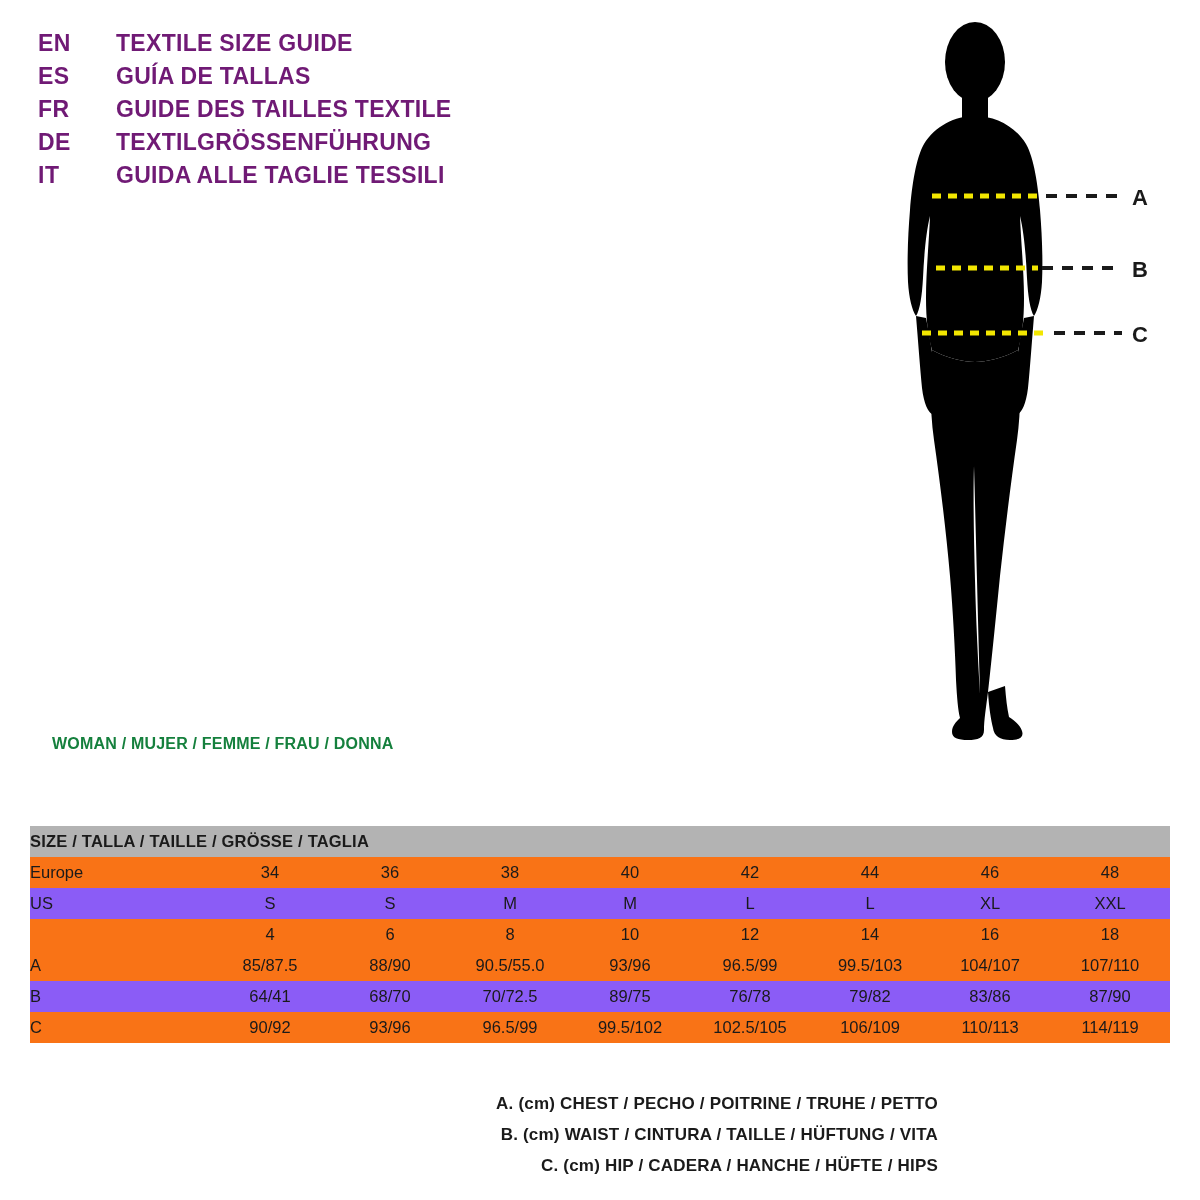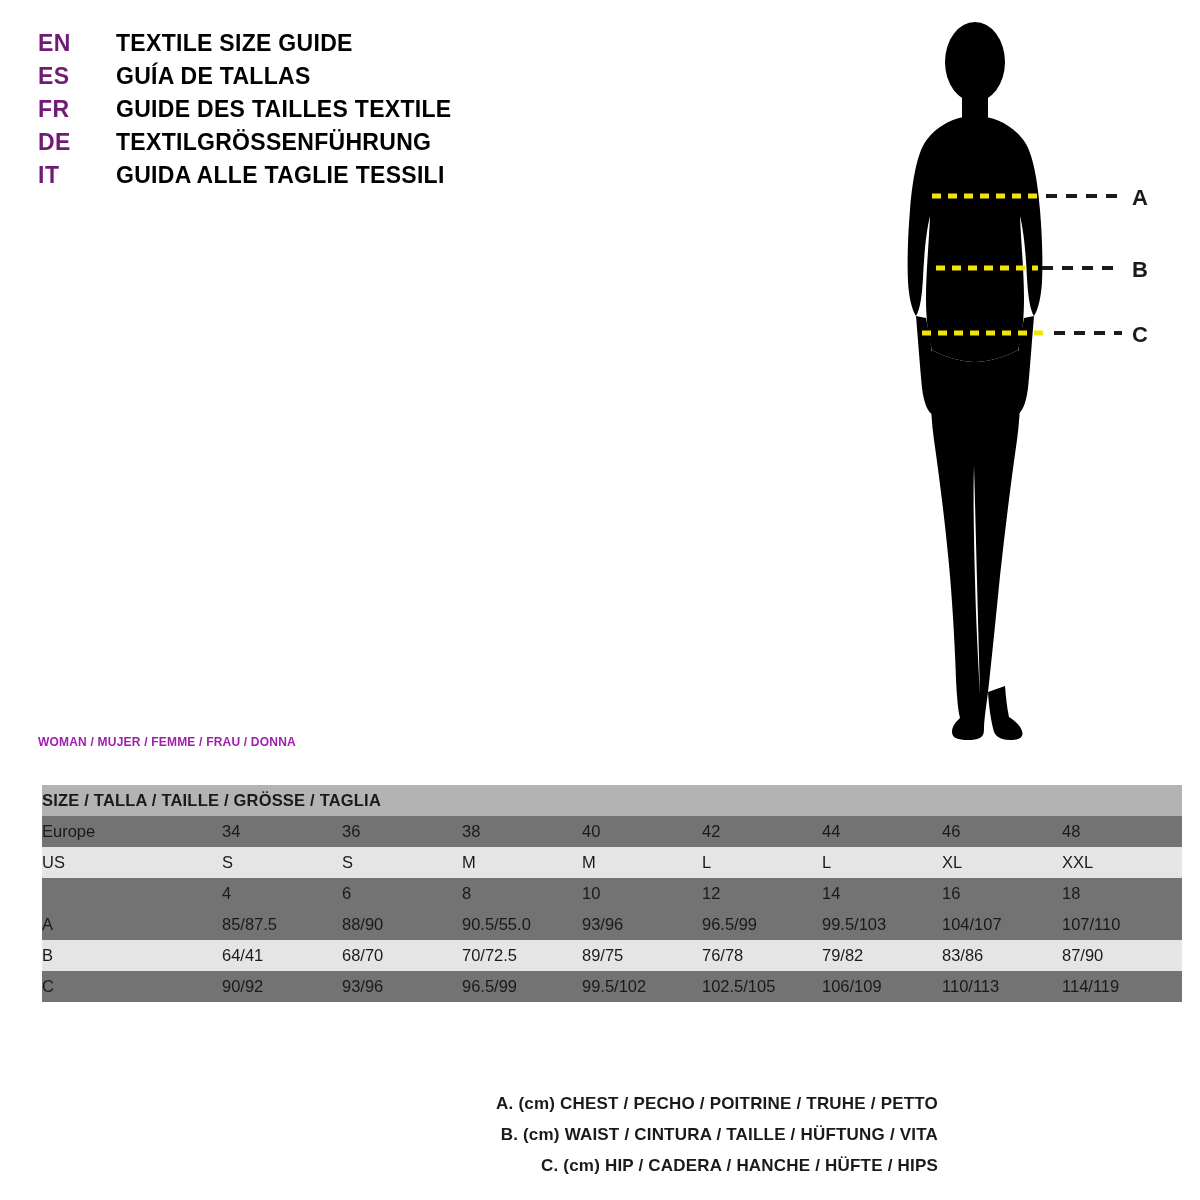--- a/index.html
+++ b/index.html
@@ -32,80 +32,79 @@
     width: 78px;
     font-size: 23px;
     font-weight: bold;
     letter-spacing: 0.5px;
     color: #701a75;
   }
   .title-text {
     font-size: 23px;
     font-weight: bold;
     letter-spacing: 0.3px;
-    color: #000000;
+    color: #701a75;
     white-space: nowrap;
   }
 
   
   #figure-wrap {
     position: absolute;
     left: 860px;
     top: 20px;
     width: 330px;
     height: 730px;
   }
   #figure-svg { display: block; }
 
   
   #section-label {
     position: absolute;
-    left: 38px;
+    left: 52px;
     top: 735px;
-    font-size: 12px;
+    font-size: 16px;
     font-weight: bold;
     letter-spacing: 0.2px;
-    color: #a21caf;
+    color: #15803d;
   }
 
   
   #size-table {
     position: absolute;
     left: 30px;
-    top: 785px;
+    top: 826px;
     width: 1140px;
     border-collapse: collapse;
     font-size: 16.5px;
-    margin-left: 12px;
   }
   #size-table th, #size-table td {
     padding: 0;
     height: 31px;
     line-height: 31px;
   }
   .hdr-row th {
     background: #b3b3b3;
     text-align: left;
     font-weight: bold;
     font-size: 16.5px;
     color: #1a1a1a;
     padding-left: 10px;
     letter-spacing: 0.2px;
   }
-  .row-light td { background: #737373; }
-  .row-dark td  { background: #e5e5e5; }
+  .row-light td { background: #f97316; }
+  .row-dark td  { background: #8b5cf6; }
   .rowlabel {
     text-align: left;
     padding-left: 10px;
     width: 180px;
     font-weight: normal;
     color: #1a1a1a;
   }
   .cell {
-    text-align: left;
+    text-align: center;
     color: #1a1a1a;
     width: 120px;
   }
 
   
   #footnotes {
     position: absolute;
     left: 38px;
     top: 1088px;
     width: 900px;

